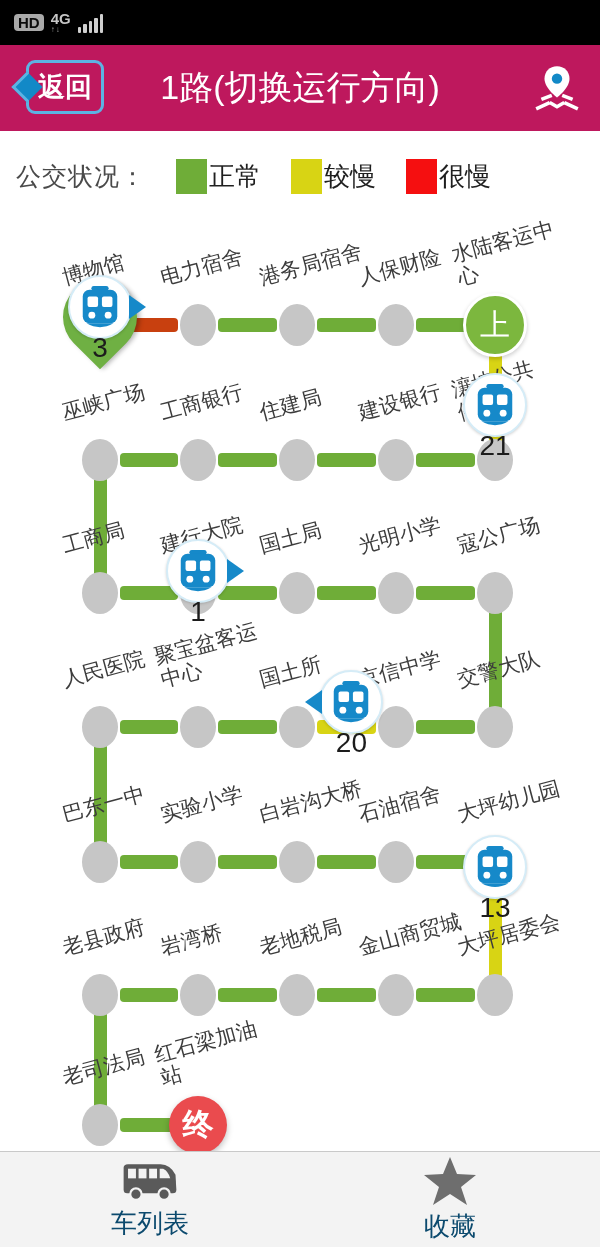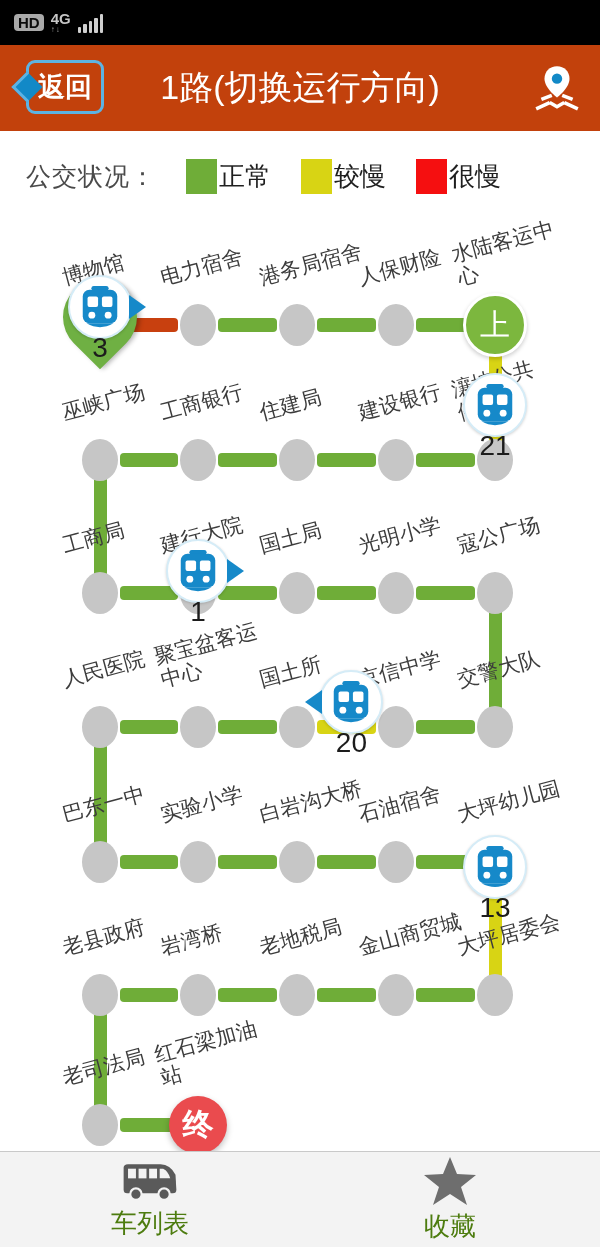--- a/index.html
+++ b/index.html
@@ -15,49 +15,49 @@
   .hd-badge{background:#a9a9a9;color:#0c0c0c;font-weight:bold;font-size:15px;border-radius:4px;
     padding:1px 4px;line-height:1;}
   .net{font-size:15px;font-weight:bold;line-height:.9;display:flex;flex-direction:column;align-items:flex-start;}
   .net small{font-size:8px;letter-spacing:1px;color:#9a9a9a;}
   .bars{display:flex;align-items:flex-end;gap:2px;height:20px;}
   .bars i{display:block;width:3.5px;background:#cfcfcf;border-radius:1px;}
   .batt{border:2px solid #b9b9b9;border-radius:7px;font-size:17px;padding:0 5px;line-height:20px;color:#d2d2d2;}
   .time{font-size:26px;color:#e9e9e9;margin-left:2px;}
 
   
-  .header{position:absolute;left:0;top:45px;width:600px;height:86px;background:#c2410c;}
+  .header{position:absolute;left:0;top:45px;width:600px;height:86px;background:#be185d;}
   .back-btn{position:absolute;left:26px;top:15px;width:72px;height:48px;border:3px solid #5db3e3;
     border-radius:9px;display:flex;align-items:center;justify-content:center;cursor:pointer;}
   .back-btn::before{content:'';position:absolute;left:-13px;top:50%;width:19px;height:19px;
     border-left:3px solid #5db3e3;border-bottom:3px solid #5db3e3;background:#1289c7;
     transform:translateY(-50%) rotate(45deg);}
   .back-btn span{position:relative;color:#fff;font-size:27px;font-weight:bold;}
   .header h1{position:absolute;left:0;right:0;top:0;height:86px;margin:0;display:flex;
     align-items:center;justify-content:center;color:#fff;font-size:34px;font-weight:normal;}
   .hdr-pin{position:absolute;right:18px;top:18px;width:50px;height:50px;}
 
   
   .legend{position:absolute;left:0;top:131px;width:600px;height:90px;background:#fff;
-    display:flex;align-items:center;padding-left:26px;box-sizing:border-box;}
+    display:flex;align-items:center;padding-left:16px;box-sizing:border-box;}
   .legend .cap{font-size:25px;color:#4a4a4a;letter-spacing:1px;}
   .lg-item{display:flex;align-items:center;margin-left:30px;}
   .lg-box{width:31px;height:35px;margin-right:2px;}
   .lg-item b{font-size:26px;color:#1f1f1f;font-weight:normal;}
 
   
   #route-map{position:absolute;left:0;top:0;width:600px;height:1247px;pointer-events:none;}
   #route-map *{pointer-events:auto;}
 
   
   .tabbar{position:absolute;left:0;bottom:0;width:600px;height:95px;background:#f3f3f3;
     border-top:1px solid #c9c9c9;display:flex;z-index:30;}
   .tab{flex:1;display:flex;flex-direction:column;align-items:center;justify-content:center;
     gap:3px;cursor:pointer;}
-  .tab .lbl{font-size:26px;color:#4d7c0f;}
+  .tab .lbl{font-size:26px;color:#0c4a6e;}
   .tab.active .lbl{color:#2196e9;}
 </style>
 </head>
 <body>
 
 <div class="phone">
 
   <div class="statusbar">
     <div class="sb-left">
       <span class="hd-badge">HD</span>

